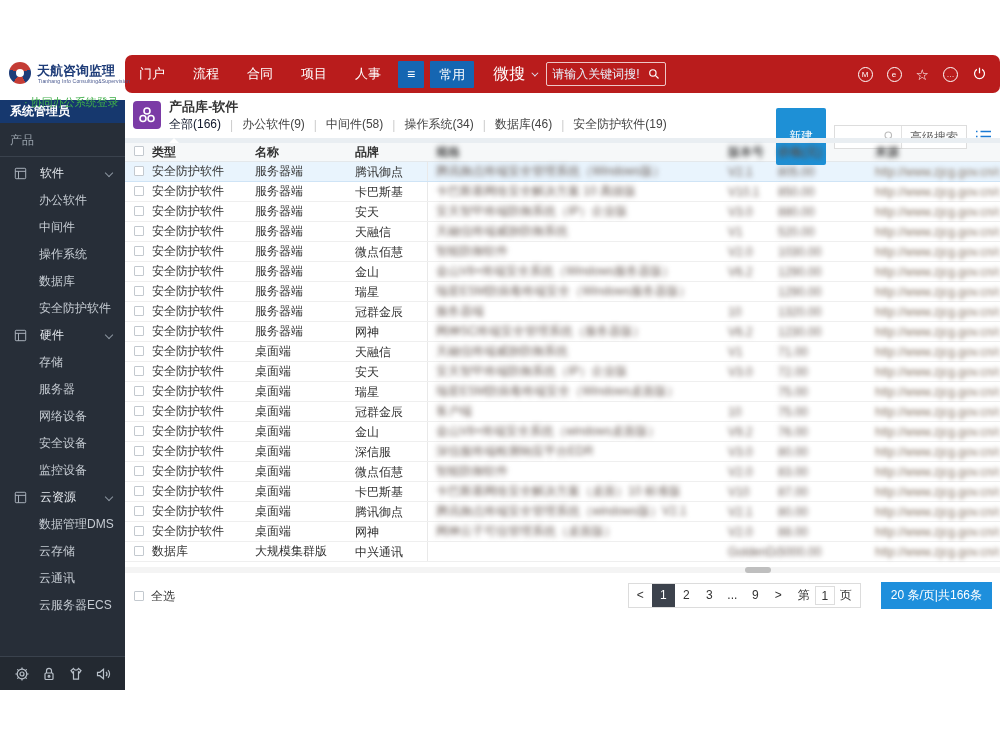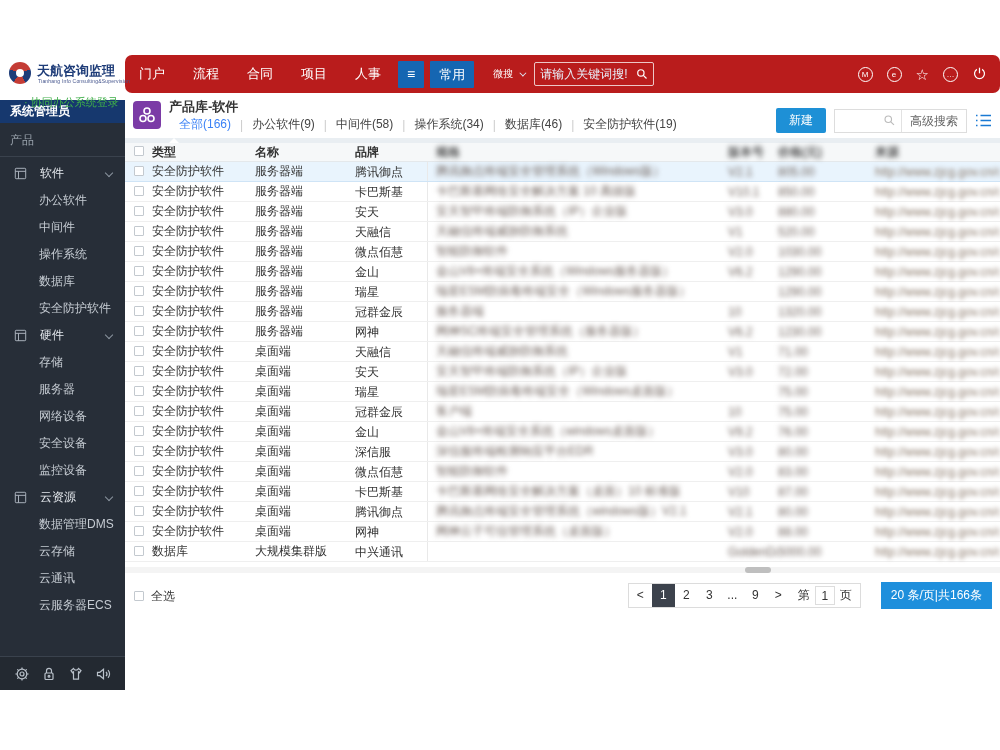--- a/index.html
+++ b/index.html
@@ -28,39 +28,39 @@
   .side-spacer{flex:1;}
   .side-bottom{height:34px;border-top:1px solid #3a424d;background:#232931;display:flex;align-items:center;justify-content:space-around;padding:0 8px;color:#b9c1ca;}
   .side-bottom .ic{width:16px;height:16px;cursor:pointer;}
 
   
   .right{flex:1;display:flex;flex-direction:column;background:#fff;min-width:0;}
   .navbar{height:38px;background:#b91c1c;display:flex;align-items:center;color:#fff;flex:none;border-radius:7px;}
   .nav-item{padding:0 14px;font-size:13px;line-height:38px;cursor:pointer;white-space:nowrap;}
   .nav-sq{height:27px;line-height:27px;background:#1566b2;border-radius:1px;margin:0 3px;padding:0 9px;font-size:13px;cursor:pointer;display:flex;align-items:center;}
   .menu-glyph{font-size:14px;line-height:1;}
-  .search-scope{margin-left:16px;font-size:10px;display:flex;align-items:center;cursor:pointer;white-space:nowrap;}
+  .search-scope{margin-left:16px;font-size:16px;display:flex;align-items:center;cursor:pointer;white-space:nowrap;}
   .caret{width:5px;height:5px;border-right:1px solid #dce9f8;border-bottom:1px solid #dce9f8;transform:rotate(45deg) translateY(-2px);margin-left:6px;}
   .nav-search{margin-left:10px;width:120px;height:24px;border:1px solid rgba(255,255,255,.75);border-radius:2px;display:flex;align-items:center;padding:0 5px;font-size:12px;color:#e8f1fb;cursor:text;}
   .nav-search .ph{flex:1;white-space:nowrap;overflow:hidden;}
   .nav-search .ic{width:12px;height:12px;color:#fff;flex:none;}
   .nav-icons{margin-left:auto;display:flex;align-items:center;margin-right:12px;gap:14px;}
   .circle-ic{width:15px;height:15px;border:1px solid #fff;border-radius:50%;font-size:8px;display:flex;align-items:center;justify-content:center;cursor:pointer;}
   .star-ic{font-size:15px;line-height:1;cursor:pointer;}
   .pow-ic{width:16px;height:16px;cursor:pointer;}
 
   .content-head{height:45px;position:relative;background:#fff;flex:none;}
   .app-icon{position:absolute;left:8px;top:8px;width:28px;height:28px;background:#7b3ba6;border-radius:4px;display:flex;align-items:center;justify-content:center;color:#fff;}
   .page-title{position:absolute;left:44px;top:5px;font-size:13px;font-weight:bold;color:#333;}
   .tabs{position:absolute;left:44px;top:23px;display:flex;align-items:center;font-size:12px;color:#444;}
   .tab{cursor:pointer;white-space:nowrap;}
-  .tab.active{color:#3b82f6;margin-left:10px;}
+  .tab.active{color:#0f172a;}
   .tab-sep{color:#ccc;margin:0 9px;}
   .head-controls{position:absolute;right:8px;top:15px;display:flex;align-items:center;gap:8px;}
-  .btn-new{background:#1e90d6;color:#fff;font-size:12px;padding:4px 13px;border-radius:2px;cursor:pointer;}
+  .btn-new{background:#1e90d6;color:#fff;font-size:12px;padding:20px 13px;border-radius:2px;cursor:pointer;}
   .adv-box{display:flex;align-items:center;border:1px solid #ddd;height:24px;font-size:12px;color:#666;background:#fff;}
   .adv-input{width:48px;height:100%;cursor:text;}
   .adv-q{width:13px;height:13px;color:#bbb;margin-right:5px;}
   .adv-label{border-left:1px solid #e2e2e2;padding:0 8px;line-height:22px;cursor:pointer;white-space:nowrap;}
   .list-ic{width:17px;height:15px;color:#1979d3;cursor:pointer;}
 
   .strip{height:5px;background:#e9eef2;position:relative;flex:none;}
   .strip .notch{position:absolute;left:44px;top:0;width:0;height:0;border-left:5px solid transparent;border-right:5px solid transparent;border-bottom:5px solid #fff;}
 
   .thead{height:19px;background:#f6f8f9;display:flex;align-items:center;font-size:12px;font-weight:bold;color:#333;border-bottom:1px solid #e4e8eb;flex:none;}

